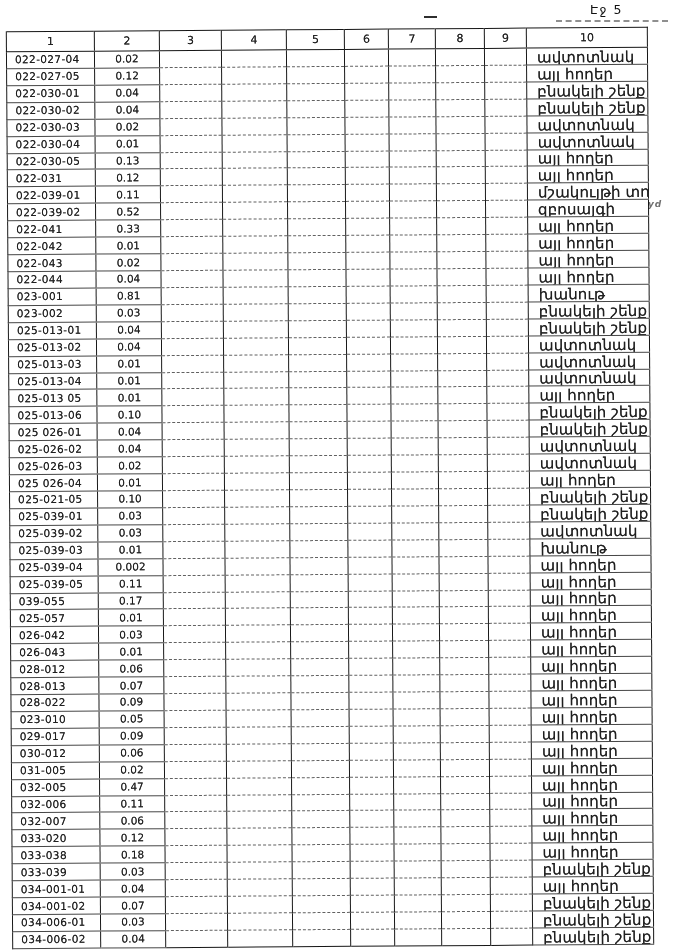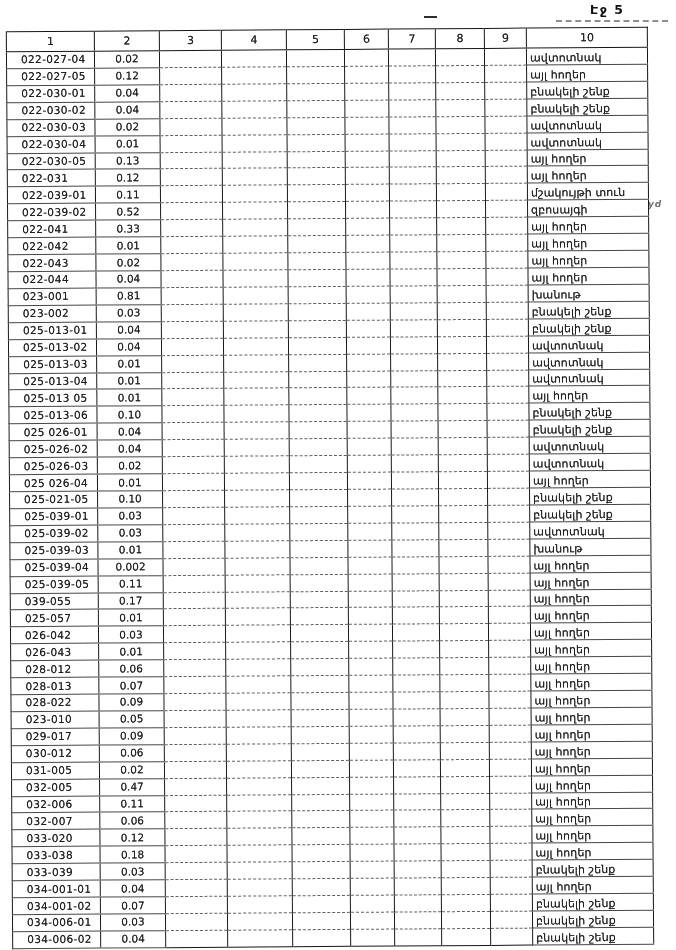--- a/index.html
+++ b/index.html
@@ -4,21 +4,21 @@
 <style>
   html,body{margin:0;padding:0;}
   body{
     width:676px;height:950px;position:relative;overflow:hidden;
     background:#ffffff;color:#1d1d1d;
     font-family:"DejaVu Sans","Liberation Sans",sans-serif;
     -webkit-font-smoothing:antialiased;
   }
   .page-label{
     position:absolute;top:2px;left:590px;
-    font-size:12.5px;font-weight:bold;letter-spacing:1.5px;color:#111;
+    font-size:12.5px;font-weight:normal;letter-spacing:1.5px;color:#111;
   }
   .title-underline{
     position:absolute;top:20px;left:556px;width:112px;height:0;
     border-top:2px dashed #8f8f8f;
   }
   .artifact-dash{
     position:absolute;top:16px;left:424px;width:13px;height:2px;background:#2e2e2e;
   }
   .margin-mark{
     position:absolute;top:199px;left:648px;
@@ -40,26 +40,26 @@
     border-left:1.4px solid #161616;border-bottom:1.4px solid #161616;
     color:#222;text-shadow:0 0 .4px #444;padding:0;
   }
   tr.data-row{height:16.93px;}
   td{
     padding:0;vertical-align:middle;white-space:nowrap;overflow:hidden;
     border-left:1.4px solid #1a1a1a;border-bottom:1px solid #474747;
     font-size:10.5px;color:#1f1f1f;text-shadow:0 0 .4px #555;
     line-height:15px;
   }
-  td.c1{padding-left:14px;letter-spacing:.3px;font-size:10.6px;}
+  td.c1{padding-left:8px;letter-spacing:.3px;font-size:10.6px;}
   td.c2{text-align:center;margin-top:19px;}
   td.c3,td.c4,td.c5,td.c6,td.c7,td.c8,td.c9{
     border-bottom:1px dashed #616161;
   }
-  td.c10{padding-left:3px;font-size:11px;letter-spacing:.1px;vertical-align:bottom;line-height:13px;}
+  td.c10{padding-left:10px;font-size:15px;letter-spacing:.1px;vertical-align:bottom;line-height:13px;}
 </style>
 </head>
 <body>
 
 <div class="page-label">Էջ 5</div>
 <div class="title-underline"></div>
 <div class="artifact-dash"></div>
 <div class="margin-mark">yd</div>
 
 <div class="table-wrap">

